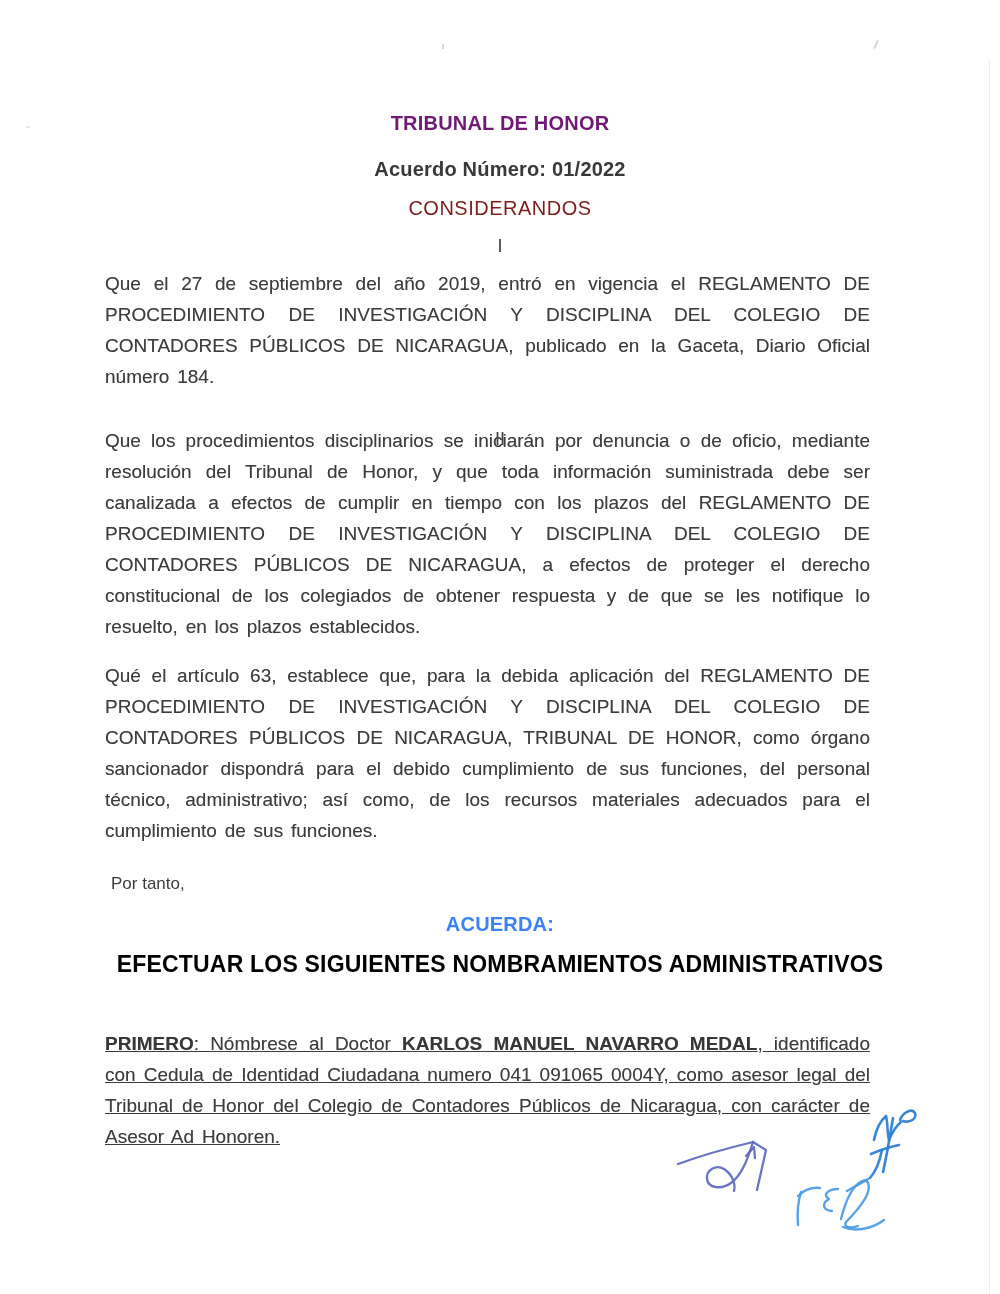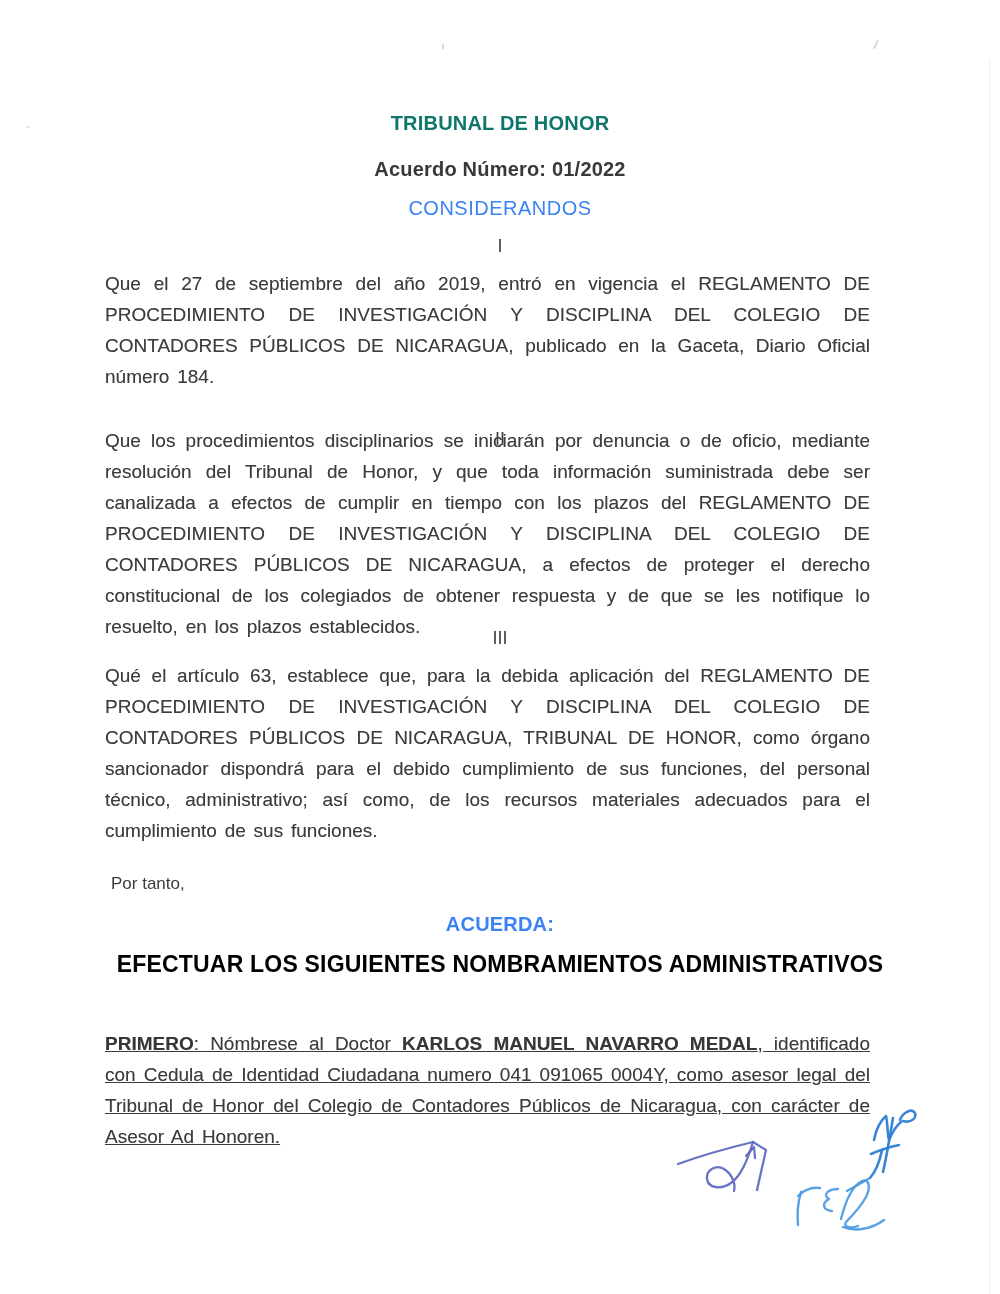--- a/index.html
+++ b/index.html
@@ -7,23 +7,23 @@
   .page {
     position:relative;
     width:1000px; height:1294px;
     background:#ffffff;
     overflow:hidden;
     font-family:"Liberation Sans","DejaVu Sans",sans-serif;
     color:#3c3c3c;
   }
   .abs { position:absolute; }
   .center { left:0; width:1000px; text-align:center; }
-  .h-title   { top:112px; font-size:20px; font-weight:bold; color:#0f766e; letter-spacing:0.2px; }
+  .h-title   { top:112px; font-size:20px; font-weight:bold; color:#701a75; letter-spacing:0.2px; }
   .h-sub     { top:158px; font-size:20px; font-weight:bold; color:#383838; letter-spacing:0.2px; }
-  .h-consid  { top:197px; font-size:20px; font-weight:normal; color:#3b82f6; letter-spacing:0.5px; }
+  .h-consid  { top:197px; font-size:20px; font-weight:normal; color:#7f1d1d; letter-spacing:0.5px; }
   .numeral   { font-size:18px; color:#3f3f3f; }
   .num-1 { top:236px; }
   .num-2 { top:393px;margin-top:36px; }
   .num-3 { top:628px; }
   .para {
     left:105px; width:765px;
     font-size:19px; line-height:31px;
     text-align:justify;
     word-spacing:2.5px;
     color:#3c3c3c;
@@ -55,21 +55,20 @@
   <div class="abs center h-title">TRIBUNAL DE HONOR</div>
   <div class="abs center h-sub">Acuerdo Número: 01/2022</div>
   <div class="abs center h-consid">CONSIDERANDOS</div>
 
   <div class="abs center numeral num-1">I</div>
   <p class="abs para para-1">Que el 27 de septiembre del año 2019, entró en vigencia el REGLAMENTO DE PROCEDIMIENTO DE INVESTIGACIÓN Y DISCIPLINA DEL COLEGIO DE CONTADORES PÚBLICOS DE NICARAGUA, publicado en la Gaceta, Diario Oficial número 184.</p>
 
   <div class="abs center numeral num-2">II</div>
   <p class="abs para para-2">Que los procedimientos disciplinarios se iniciarán por denuncia o de oficio, mediante resolución del Tribunal de Honor, y que toda información suministrada debe ser canalizada a efectos de cumplir en tiempo con los plazos del REGLAMENTO DE PROCEDIMIENTO DE INVESTIGACIÓN Y DISCIPLINA DEL COLEGIO DE CONTADORES PÚBLICOS DE NICARAGUA, a efectos de proteger el derecho constitucional de los colegiados de obtener respuesta y de que se les notifique lo resuelto, en los plazos establecidos.</p>
 
-  <div class="abs center numeral num-3">III</div>
   <p class="abs para para-3">Qué el artículo 63, establece que, para la debida aplicación del REGLAMENTO DE PROCEDIMIENTO DE INVESTIGACIÓN Y DISCIPLINA DEL COLEGIO DE CONTADORES PÚBLICOS DE NICARAGUA, TRIBUNAL DE HONOR, como órgano sancionador dispondrá para el debido cumplimiento de sus funciones, del personal técnico, administrativo; así como, de los recursos materiales adecuados para el cumplimiento de sus funciones.</p>
 
   <div class="abs por-tanto">Por tanto,</div>
 
   <div class="abs center h-acuerda">ACUERDA:</div>
   <div class="abs center h-efectuar">EFECTUAR LOS SIGUIENTES NOMBRAMIENTOS ADMINISTRATIVOS</div>
 
   <p class="abs para para-primero"><span class="b">PRIMERO</span><span>: Nómbrese al Doctor </span><span class="b">KARLOS MANUEL NAVARRO MEDAL</span><span>, identificado con Cedula de Identidad Ciudadana numero 041 091065 0004Y, como asesor legal del Tribunal de Honor del Colegio de Contadores Públicos de Nicaragua, con carácter de Asesor Ad Honoren.</span></p>
 
   <svg class="abs signature-svg" viewBox="640 1080 320 180">

